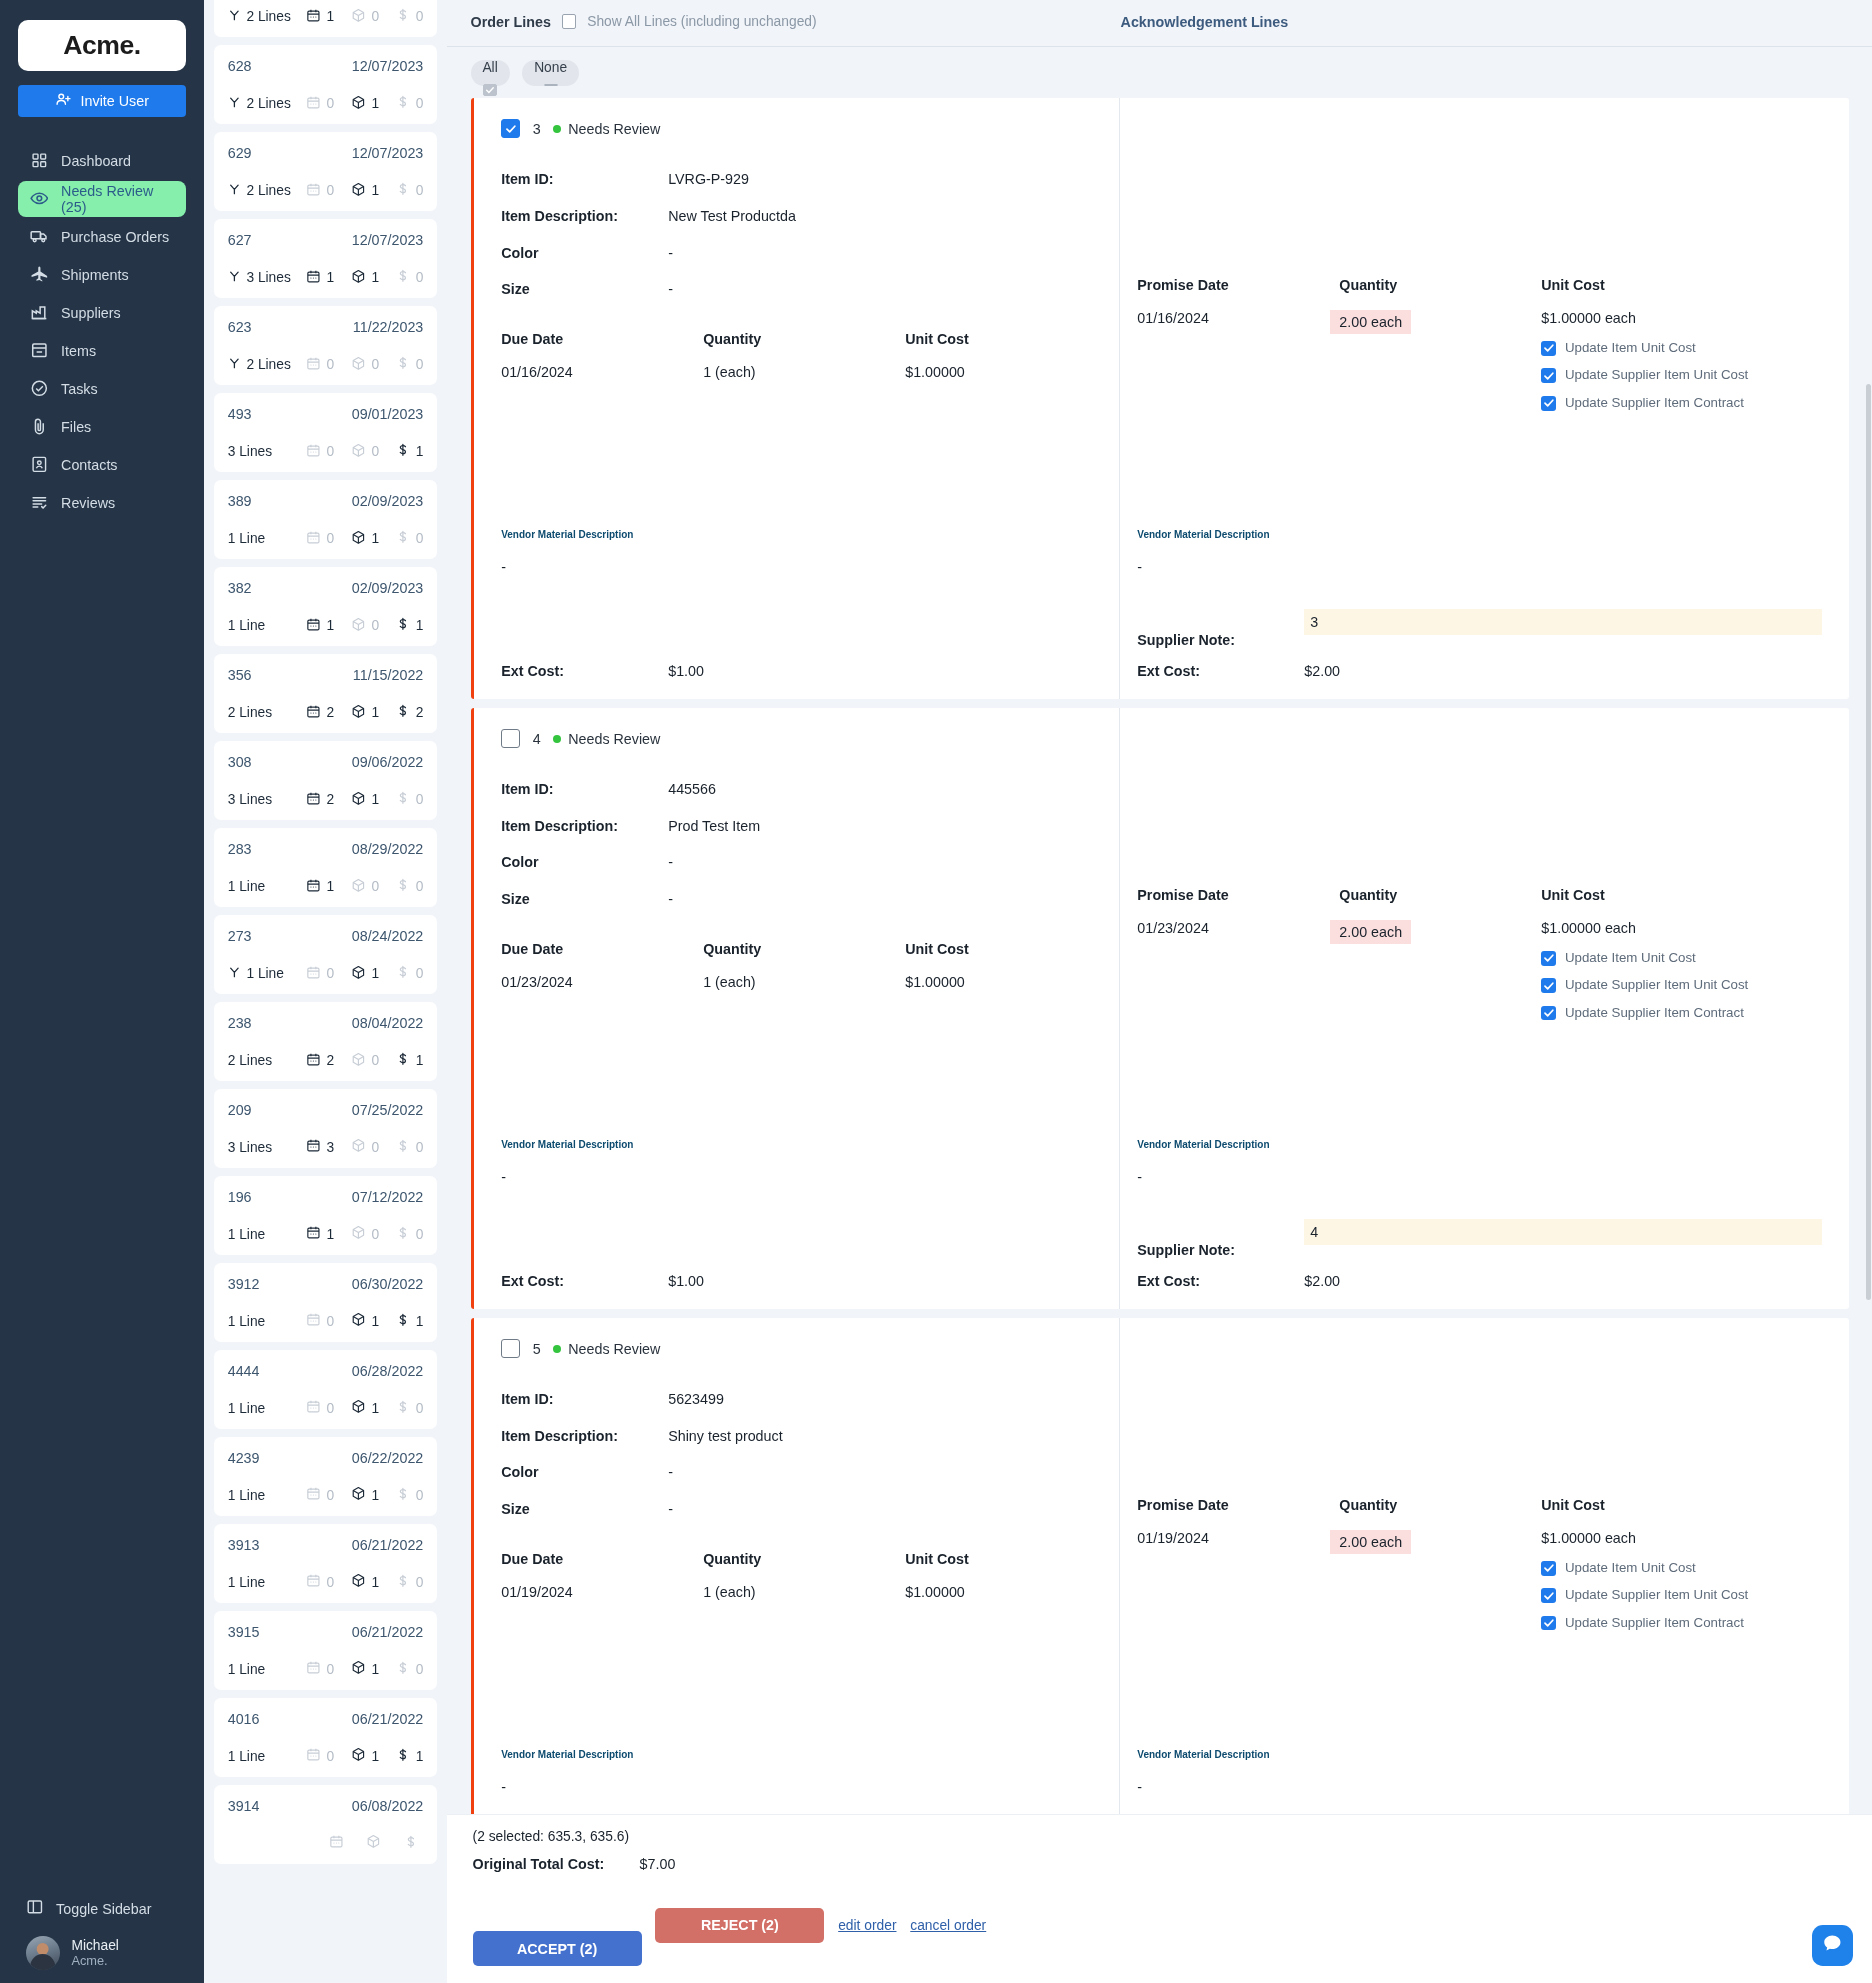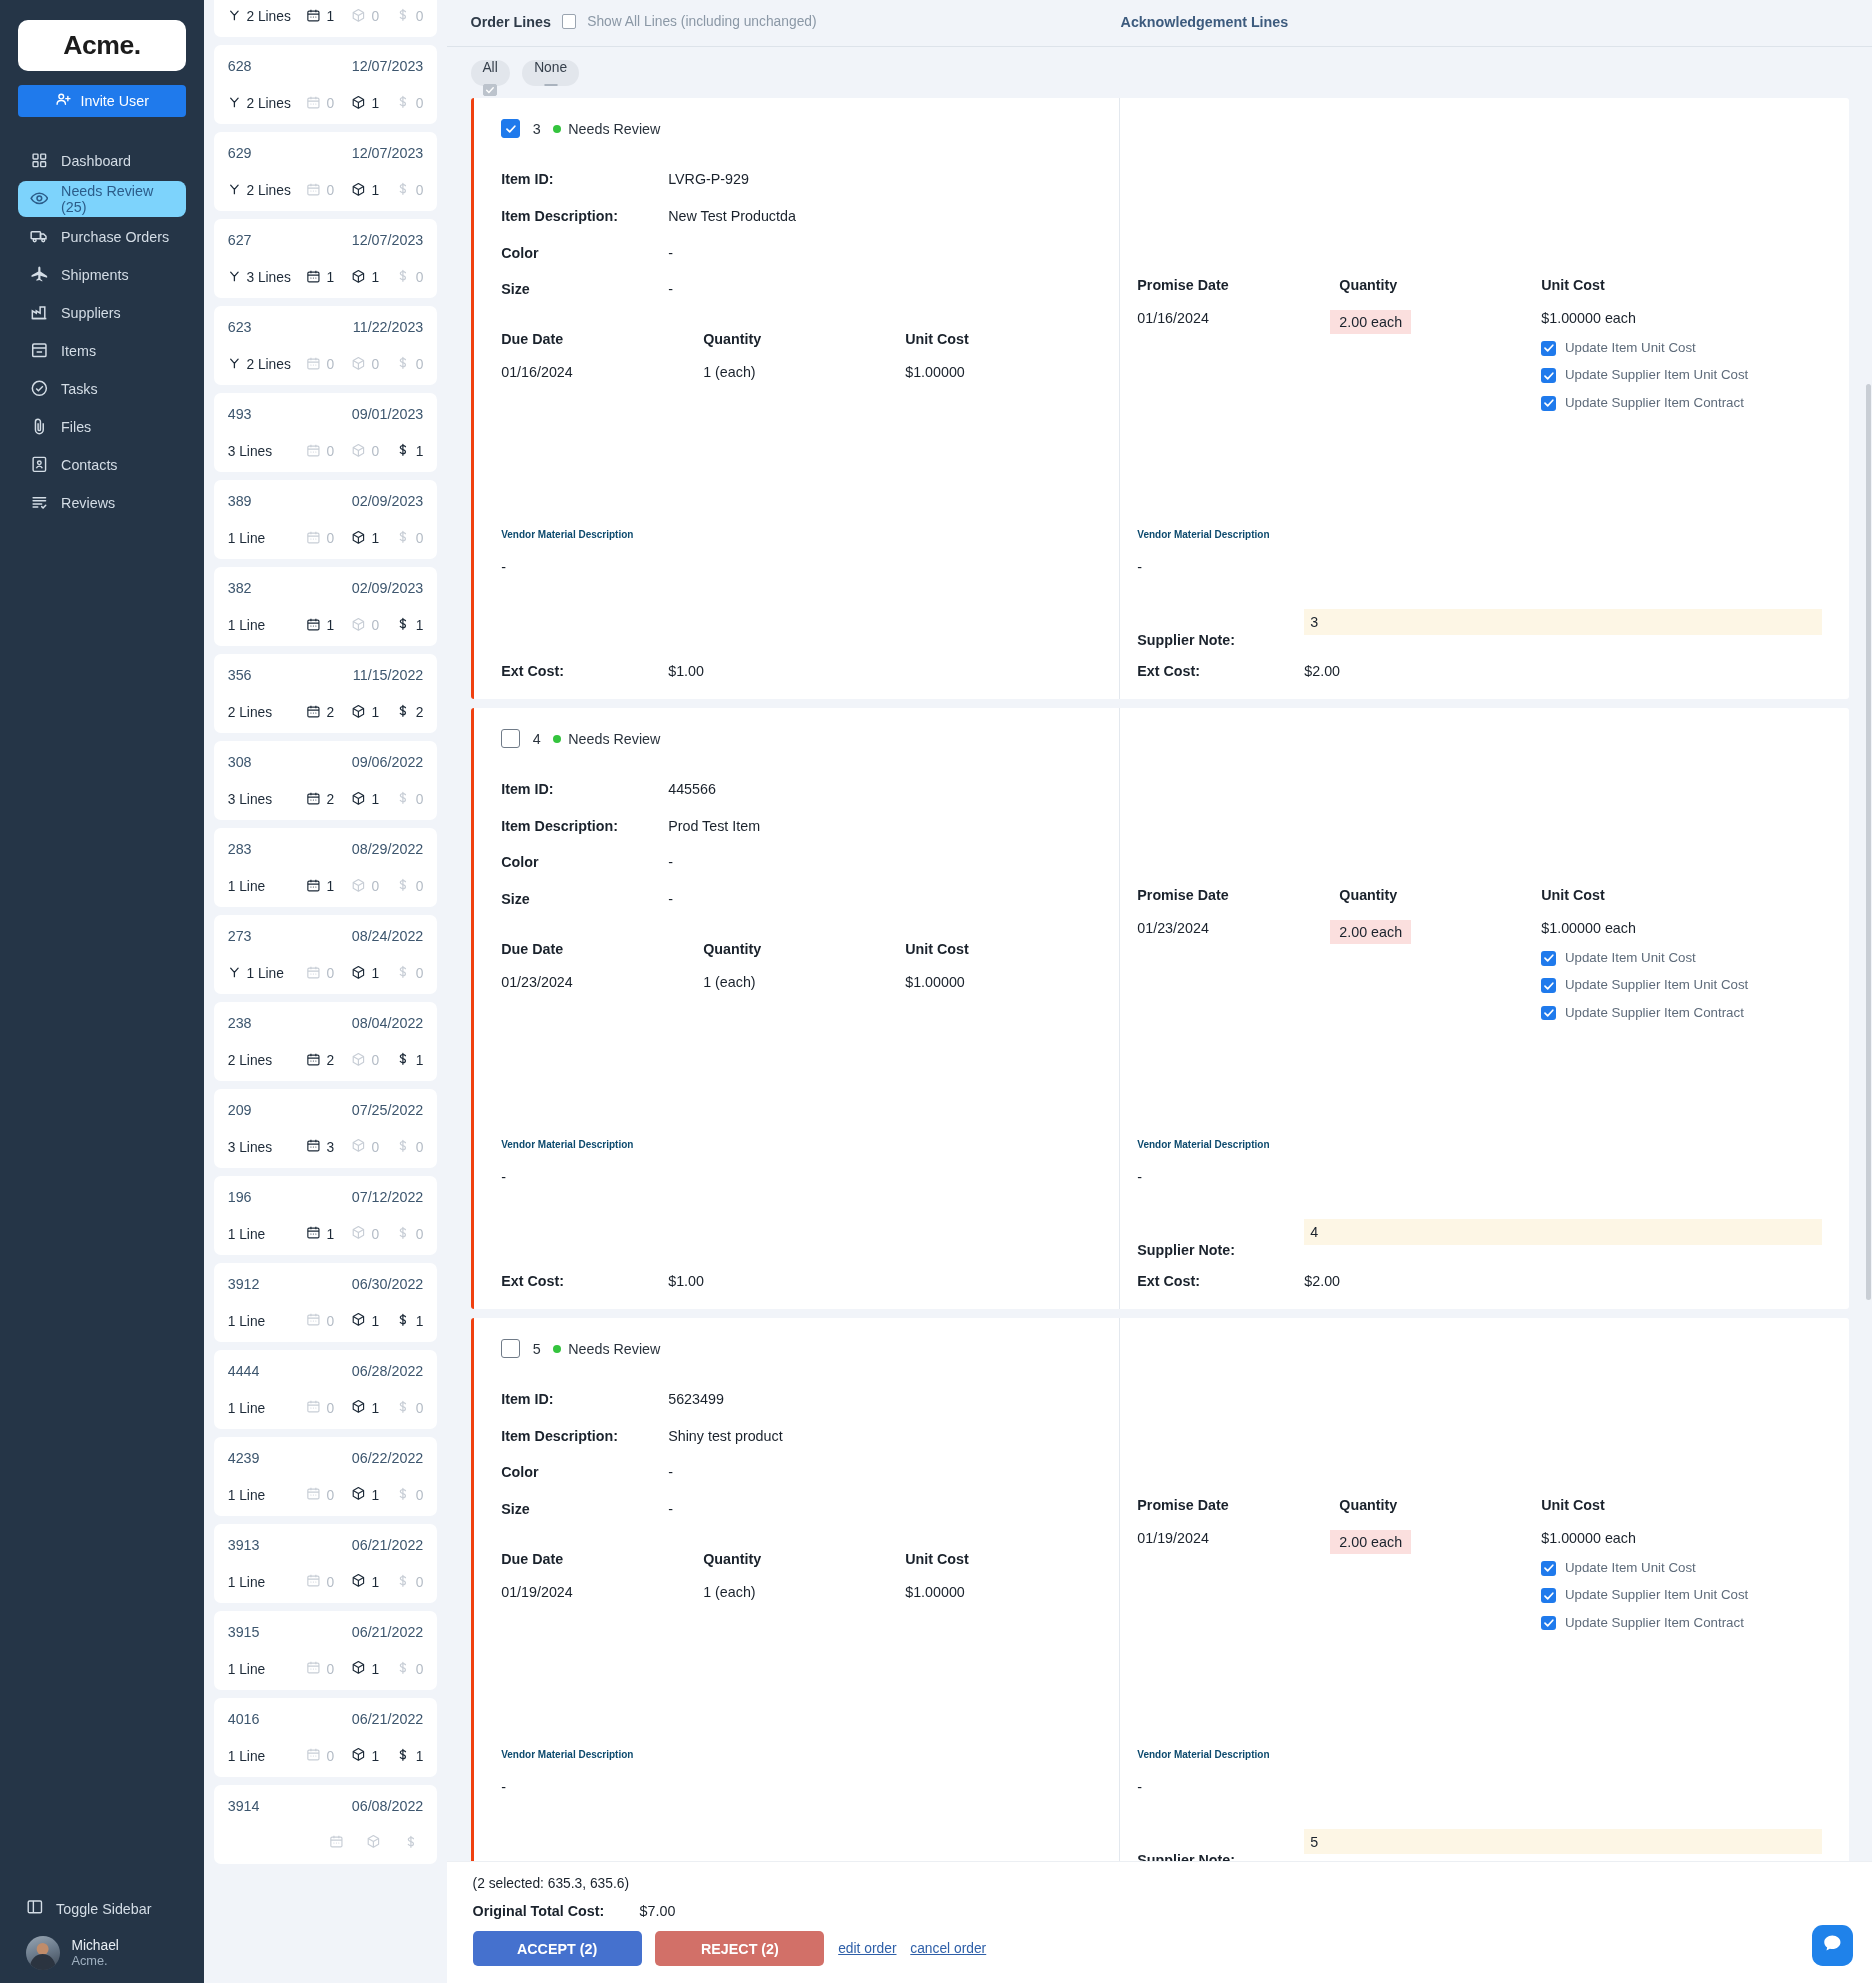--- a/index.html
+++ b/index.html
@@ -27,21 +27,21 @@
     height: 32.5px; display: flex; align-items: center; justify-content: center;
     gap: 8.9px; cursor: pointer;
   }
   .invite-btn span.lbl { color: #fff; font-size: 14.3px; }
   .nav { margin-top: 25.6px; display: flex; flex-direction: column; gap: 2px; }
   .nav-item {
     display: flex; align-items: center; gap: 12.8px; height: 36px;
     margin: 0 13.8px; padding: 0 11.8px; border-radius: 7.9px;
     color: #d4dde6; font-size: 14.3px; cursor: pointer;
   }
-  .nav-item.active { background: #7dd3fc; color: #2c5d8a; }
+  .nav-item.active { background: #86efac; color: #2c5d8a; }
   .nav-item .ico { width: 18.7px; height: 18.7px; display: flex; align-items: center; justify-content: center; flex: 0 0 18.7px; }
   .sidebar-bottom { position: absolute; bottom: 0; left: 0; right: 0; padding-bottom: 13.8px; }
   .toggle-row {
     display: flex; align-items: center; gap: 12.8px; height: 39px;
     margin: 0 13.8px; padding: 0 11.8px; color: #d4dde6; font-size: 14.3px; cursor: pointer;
   }
   .user-row { display: flex; align-items: center; gap: 11.8px; padding: 7.9px 25.6px 0 25.6px; }
   .avatar {
     width: 34px; height: 34px; border-radius: 50%; overflow: hidden;
     background: linear-gradient(160deg,#9aa7b4 0%,#6d7d8e 45%,#3c4754 100%);
@@ -139,21 +139,21 @@
     position: absolute; left: 0; right: 0; bottom: 0; background: #ffffff;
     padding: 13.8px 23.6px 17.7px 25.6px; border-top: 1px solid #eceff3;
   }
   .bb-sel { font-size: 13.8px; color: #1a222c; }
   .bb-total { display: flex; margin-top: 11.8px; }
   .bb-total .k { width: 167px; font-size: 14.3px; font-weight: bold; color: #1a222c; }
   .bb-total .v { font-size: 14.3px; color: #1a222c; }
   .bb-actions { display: flex; align-items: center; gap: 13.8px; margin-top: 12.8px; }
   .btn-accept {
     background: #4571ce; color: #fff; width: 169px; height: 35px; border-radius: 4.9px;
-    display: flex; align-items: center; justify-content: center; font-size: 14.3px; font-weight: bold; cursor: pointer;
+    display: flex; align-items: center; justify-content: center; font-size: 14.3px; font-weight: bold; cursor: pointer; margin-top: 47px;
   }
   .btn-reject {
     background: #d27068; color: #fff; width: 169px; height: 35px; border-radius: 4.9px;
     display: flex; align-items: center; justify-content: center; font-size: 14.3px; font-weight: bold; cursor: pointer;
   }
   .lnk { font-size: 13.8px; color: #2e5fa8; text-decoration: underline; cursor: pointer; }
   .chat-fab {
     position: absolute; right: 19.7px; bottom: 17.7px; width: 41px; height: 41px;
     border-radius: 10.8px; background: #1f82ea; display: flex; align-items: center; justify-content: center;
     cursor: pointer;

